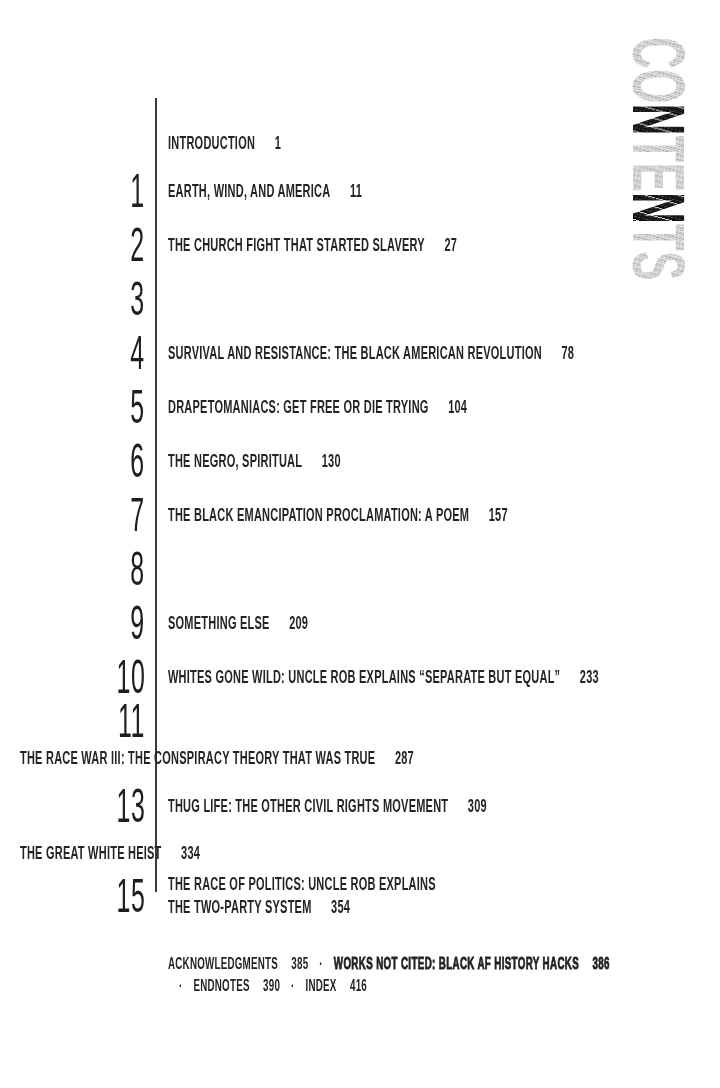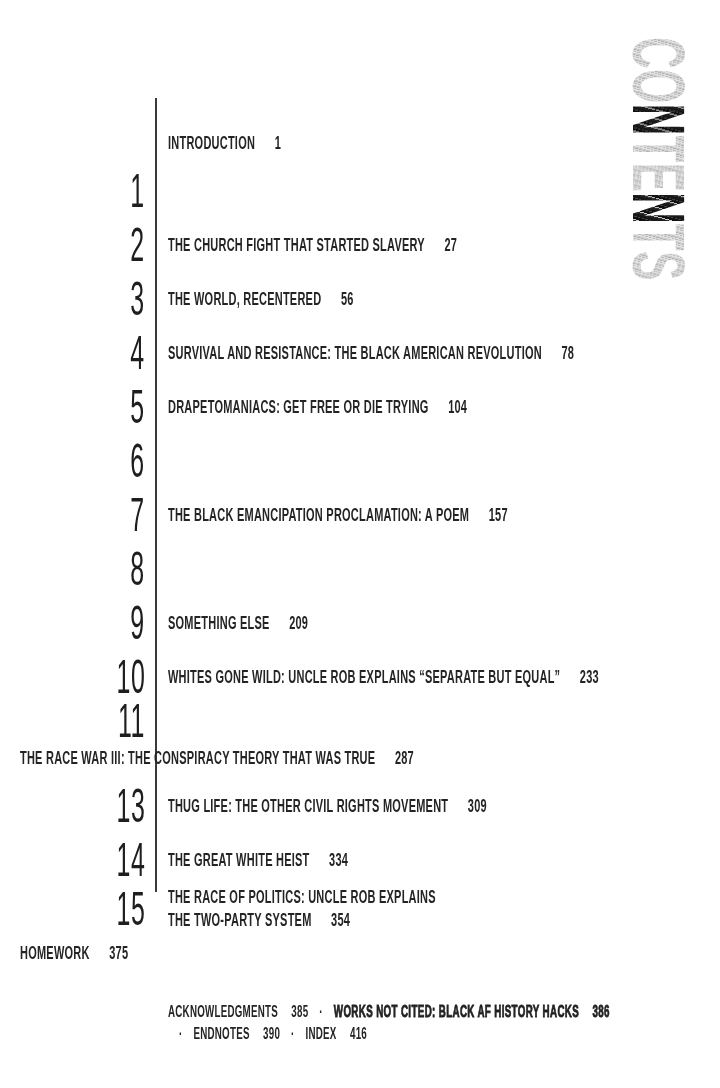--- a/index.html
+++ b/index.html
@@ -112,21 +112,21 @@
     font-size:18px;
     font-weight:700;
     letter-spacing:0.4px;
   }
   .pg{
     margin-left:32px;
   }
 
   
   .backmatter{
-    margin-top:36px;
+    margin-top:24px;
     margin-left:168px;
   }
   .bm-line{
     line-height:22px;
     white-space:nowrap;
   }
   .bm-line .cond{
     font-size:16px;
   }
   .bm-pg{
@@ -159,36 +159,36 @@
       <div class="toc-row">
         <div class="numwrap"></div>
         <div class="titles">
           <div class="tline"><span class="cond"><span>INTRODUCTION</span><span class="pg">1</span></span></div>
         </div>
       </div>
       <div class="toc-row">
         <div class="numwrap">
           <span class="num">1</span>
         </div>
+        <div class="titles">
+          <div class="tline"><span class="cond"><span>EARTH, WIND, AND AMERICA</span><span class="pg">11</span></span></div>
+        </div>
       </div>
       <div class="toc-row">
         <div class="numwrap">
           <span class="num">2</span>
         </div>
         <div class="titles">
           <div class="tline"><span class="cond"><span>THE CHURCH FIGHT THAT STARTED SLAVERY</span><span class="pg">27</span></span></div>
         </div>
       </div>
       <div class="toc-row">
         <div class="numwrap">
           <span class="num">3</span>
         </div>
-        <div class="titles">
-          <div class="tline"><span class="cond"><span>THE WORLD, RECENTERED</span><span class="pg">56</span></span></div>
-        </div>
       </div>
       <div class="toc-row">
         <div class="numwrap">
           <span class="num">4</span>
         </div>
         <div class="titles">
           <div class="tline"><span class="cond"><span>SURVIVAL AND RESISTANCE: THE BLACK AMERICAN REVOLUTION</span><span class="pg">78</span></span></div>
         </div>
       </div>
       <div class="toc-row">
@@ -196,20 +196,23 @@
           <span class="num">5</span>
         </div>
         <div class="titles">
           <div class="tline"><span class="cond"><span>DRAPETOMANIACS: GET FREE OR DIE TRYING</span><span class="pg">104</span></span></div>
         </div>
       </div>
       <div class="toc-row">
         <div class="numwrap">
           <span class="num">6</span>
         </div>
+        <div class="titles">
+          <div class="tline"><span class="cond"><span>THE NEGRO, SPIRITUAL</span><span class="pg">130</span></span></div>
+        </div>
       </div>
       <div class="toc-row">
         <div class="numwrap">
           <span class="num">7</span>
         </div>
         <div class="titles">
           <div class="tline"><span class="cond"><span>THE BLACK EMANCIPATION PROCLAMATION: A POEM</span><span class="pg">157</span></span></div>
         </div>
       </div>
       <div class="toc-row">
@@ -247,40 +250,34 @@
       </div>
       <div class="toc-row">
         <div class="numwrap">
           <span class="num">13</span>
         </div>
         <div class="titles">
           <div class="tline"><span class="cond"><span>THUG LIFE: THE OTHER CIVIL RIGHTS MOVEMENT</span><span class="pg">309</span></span></div>
         </div>
       </div>
       <div class="toc-row">
-        <div class="numwrap">
-          <span class="num">14</span>
-        </div>
         <div class="titles">
           <div class="tline"><span class="cond"><span>THE GREAT WHITE HEIST</span><span class="pg">334</span></span></div>
         </div>
       </div>
       <div class="toc-row double">
         <div class="numwrap">
           <span class="num">15</span>
         </div>
         <div class="titles">
           <div class="tline"><span class="cond"><span>THE RACE OF POLITICS: UNCLE ROB EXPLAINS</span></span></div>
           <div class="tline"><span class="cond"><span>THE TWO-PARTY SYSTEM</span><span class="pg">354</span></span></div>
         </div>
       </div>
       <div class="toc-row last-chapter">
-        <div class="titles">
-          <div class="tline"><span class="cond"><span>HOMEWORK</span><span class="pg">375</span></span></div>
-        </div>
       </div>
       <div class="backmatter">
         <div class="bm-line"><span class="cond"><span class="">ACKNOWLEDGMENTS</span><span class="bm-pg">385</span><span class="sep">·</span><span class="em">WORKS NOT CITED: BLACK AF HISTORY HACKS</span><span class="bm-pg em">386</span></span></div>
         <div class="bm-line"><span class="cond"><span class="sep">·</span><span class="">ENDNOTES</span><span class="bm-pg">390</span><span class="sep">·</span><span class="">INDEX</span><span class="bm-pg">416</span></span></div>
       </div>
     </div>
 
 </div>
 
 </body></html>

